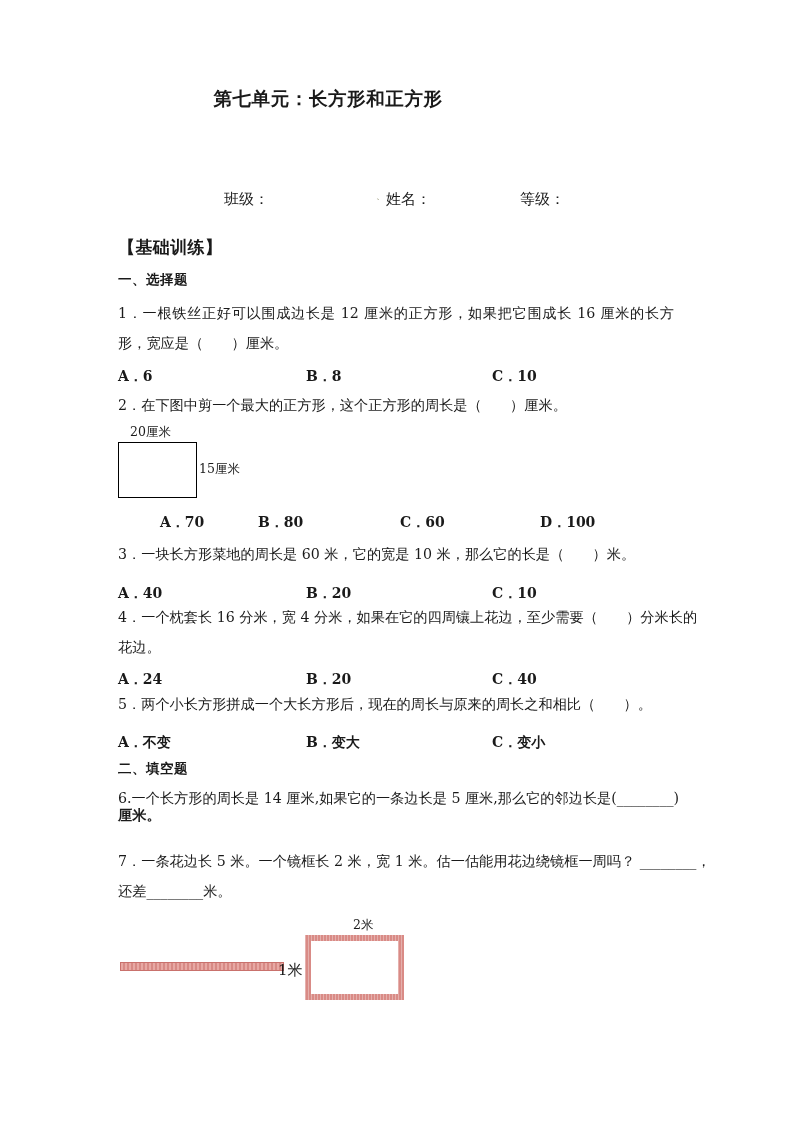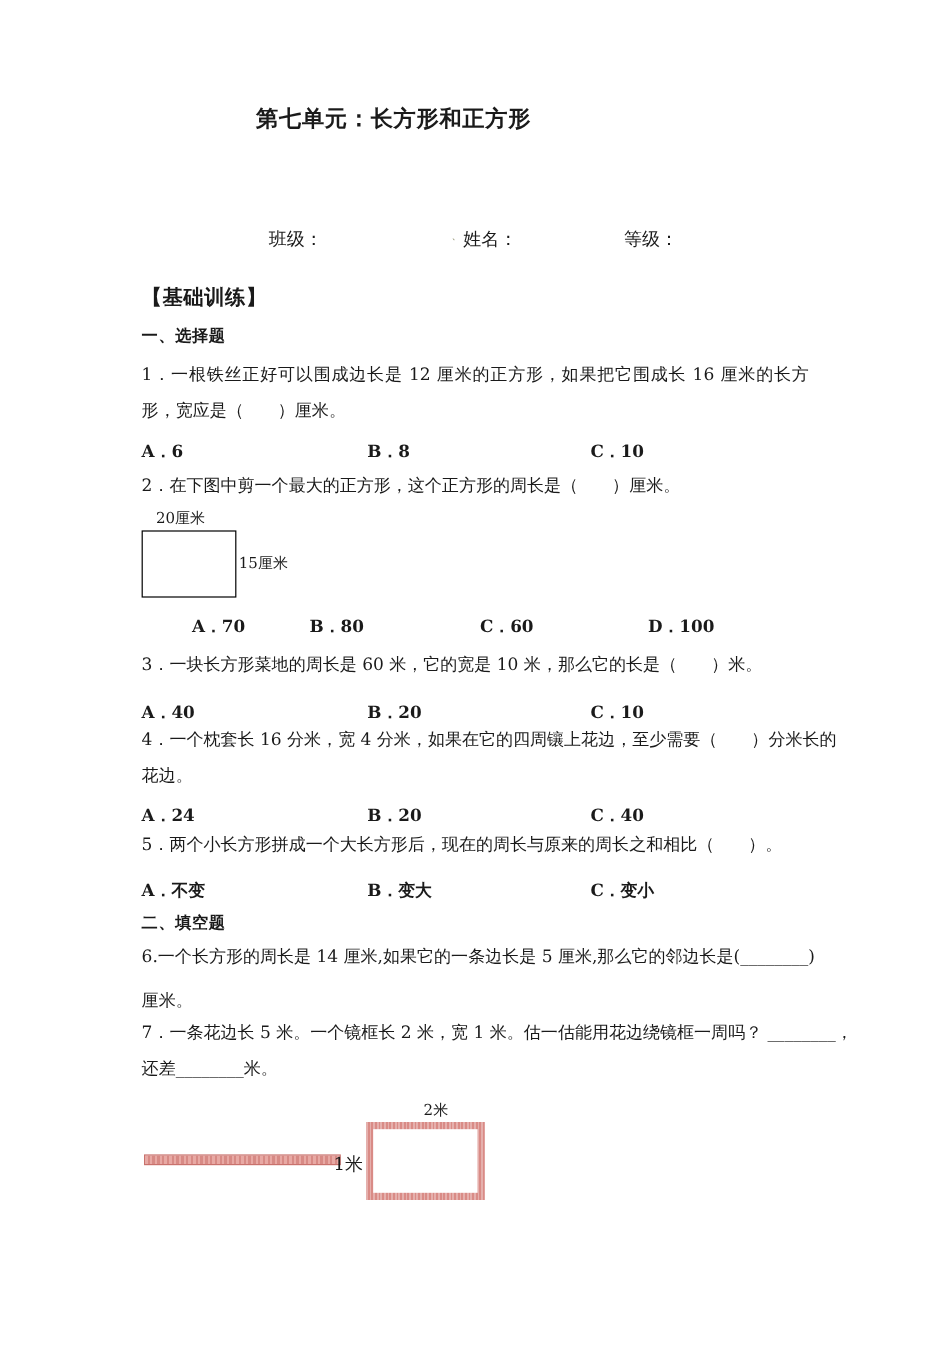--- a/index.html
+++ b/index.html
@@ -294,21 +294,21 @@
   <div class="q-line" style="top:695px;">5．两个小长方形拼成一个大长方形后，现在的周长与原来的周长之和相比（　　）。</div>
   <div class="opts cols3" style="top:730px;">
     <span class="opt">A．不变</span>
     <span class="opt">B．变大</span>
     <span class="opt">C．变小</span>
   </div>
 
   <div class="sub-head" style="top:760px;">二、填空题</div>
 
   <div class="q-line" style="top:789px;">6.一个长方形的周长是 14 厘米,如果它的一条边长是 5 厘米,那么它的邻边长是(________)</div>
-  <div class="q-line" style="top:825px;">厘米。</div>
+  <div class="q-line" style="top:806px;font-weight:bold;">厘米。</div>
 
   <div class="q-line" style="top:852px;">7．一条花边长 5 米。一个镜框长 2 米，宽 1 米。估一估能用花边绕镜框一周吗？ ________，</div>
   <div class="q-line" style="top:882px;">还差________米。</div>
 
   <div class="fig2">
     <div class="lace"></div>
     <div class="frame-wrap">
       <span class="frame-label-top">2米</span>
       <span class="frame-label-left">1米</span>
       <div class="frame-box"></div>

